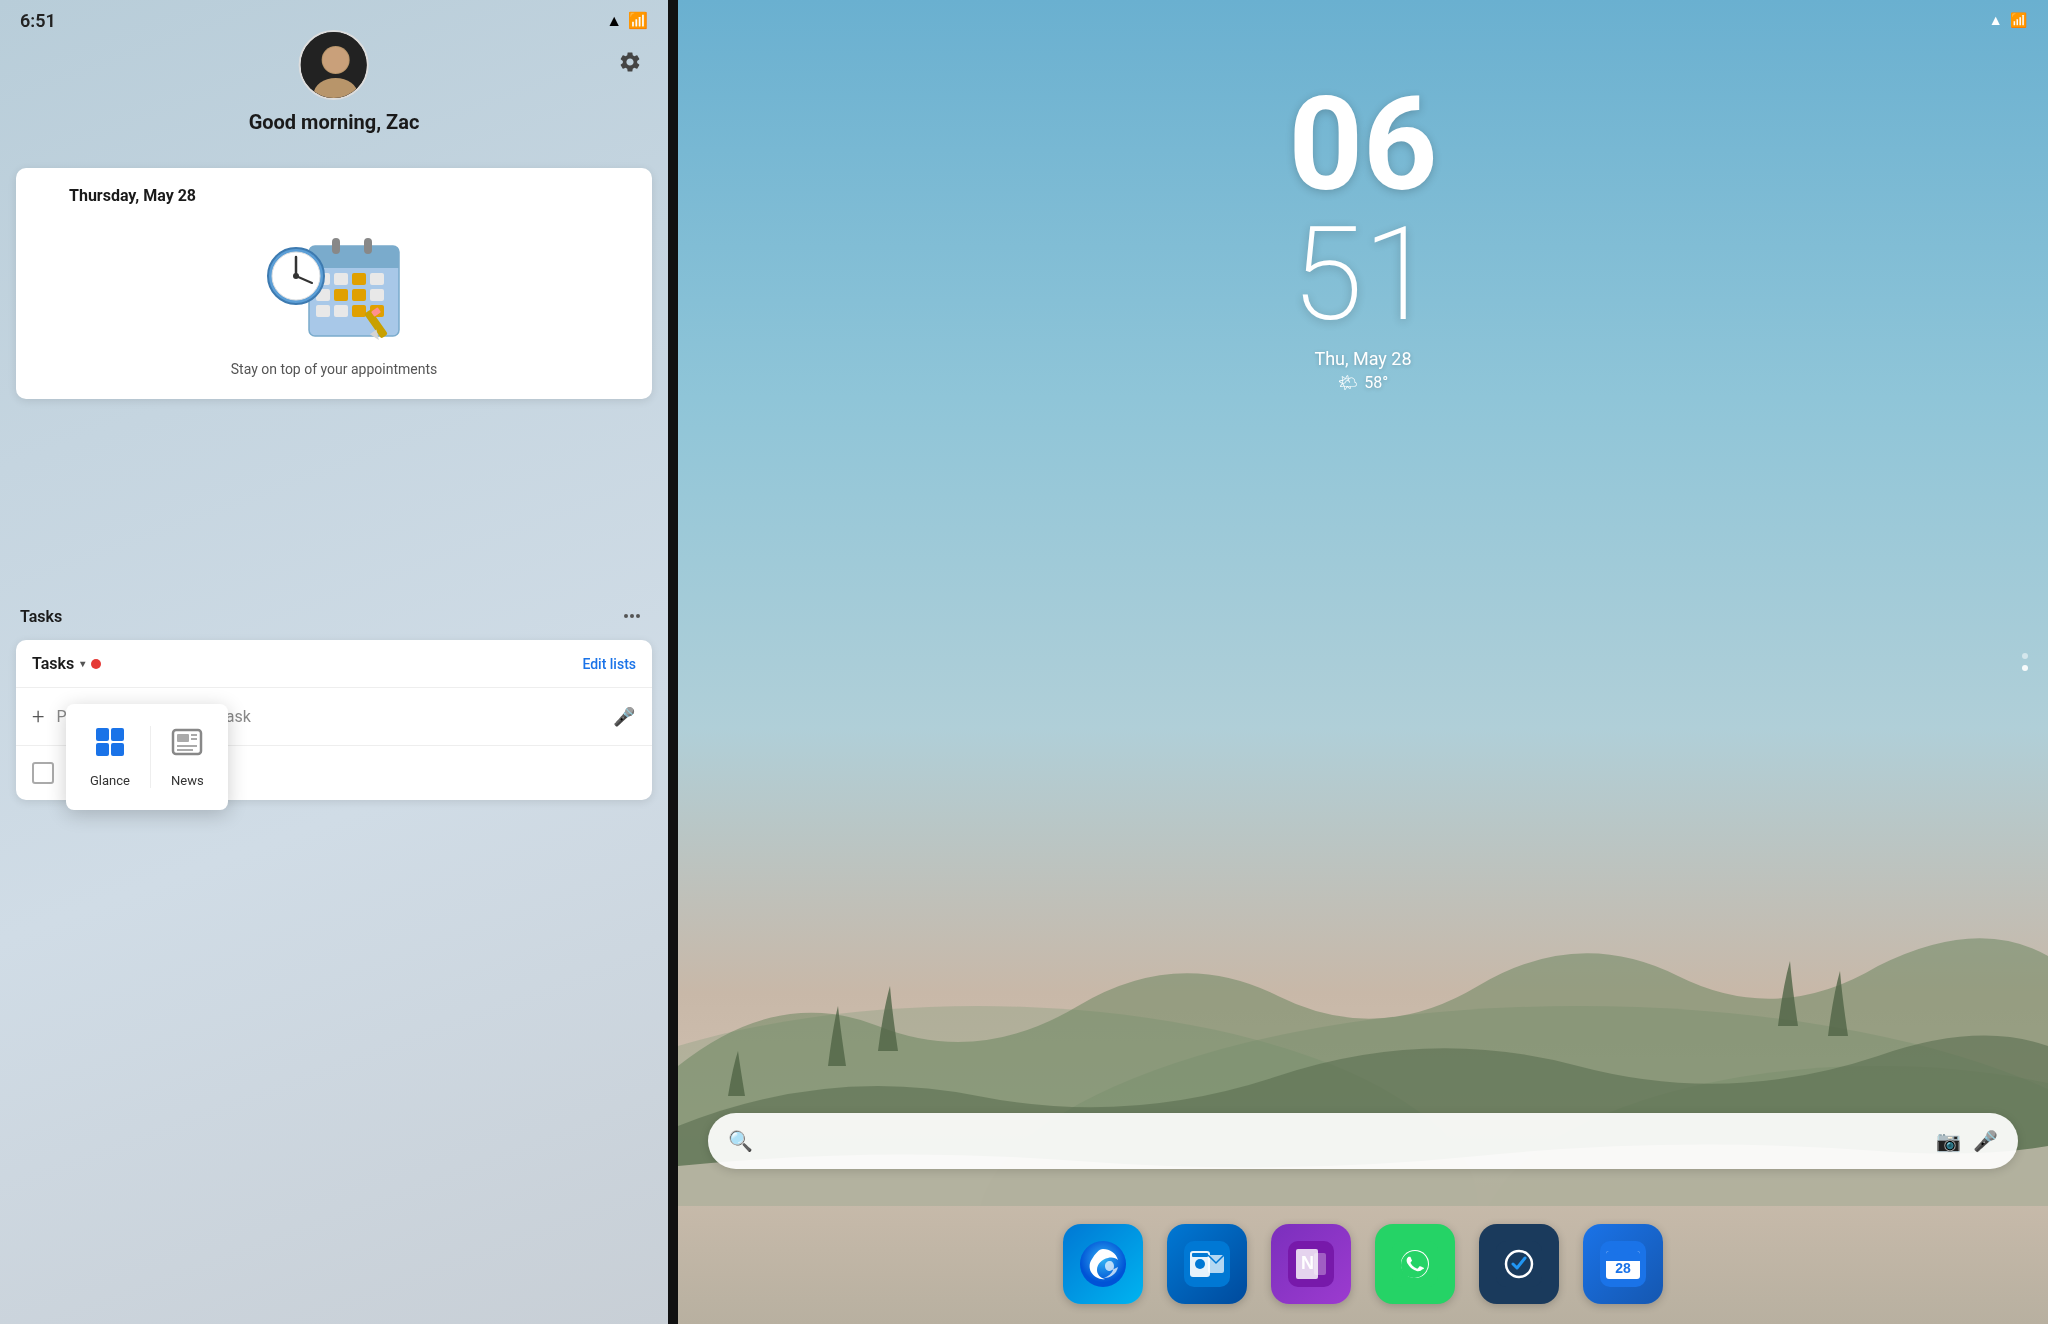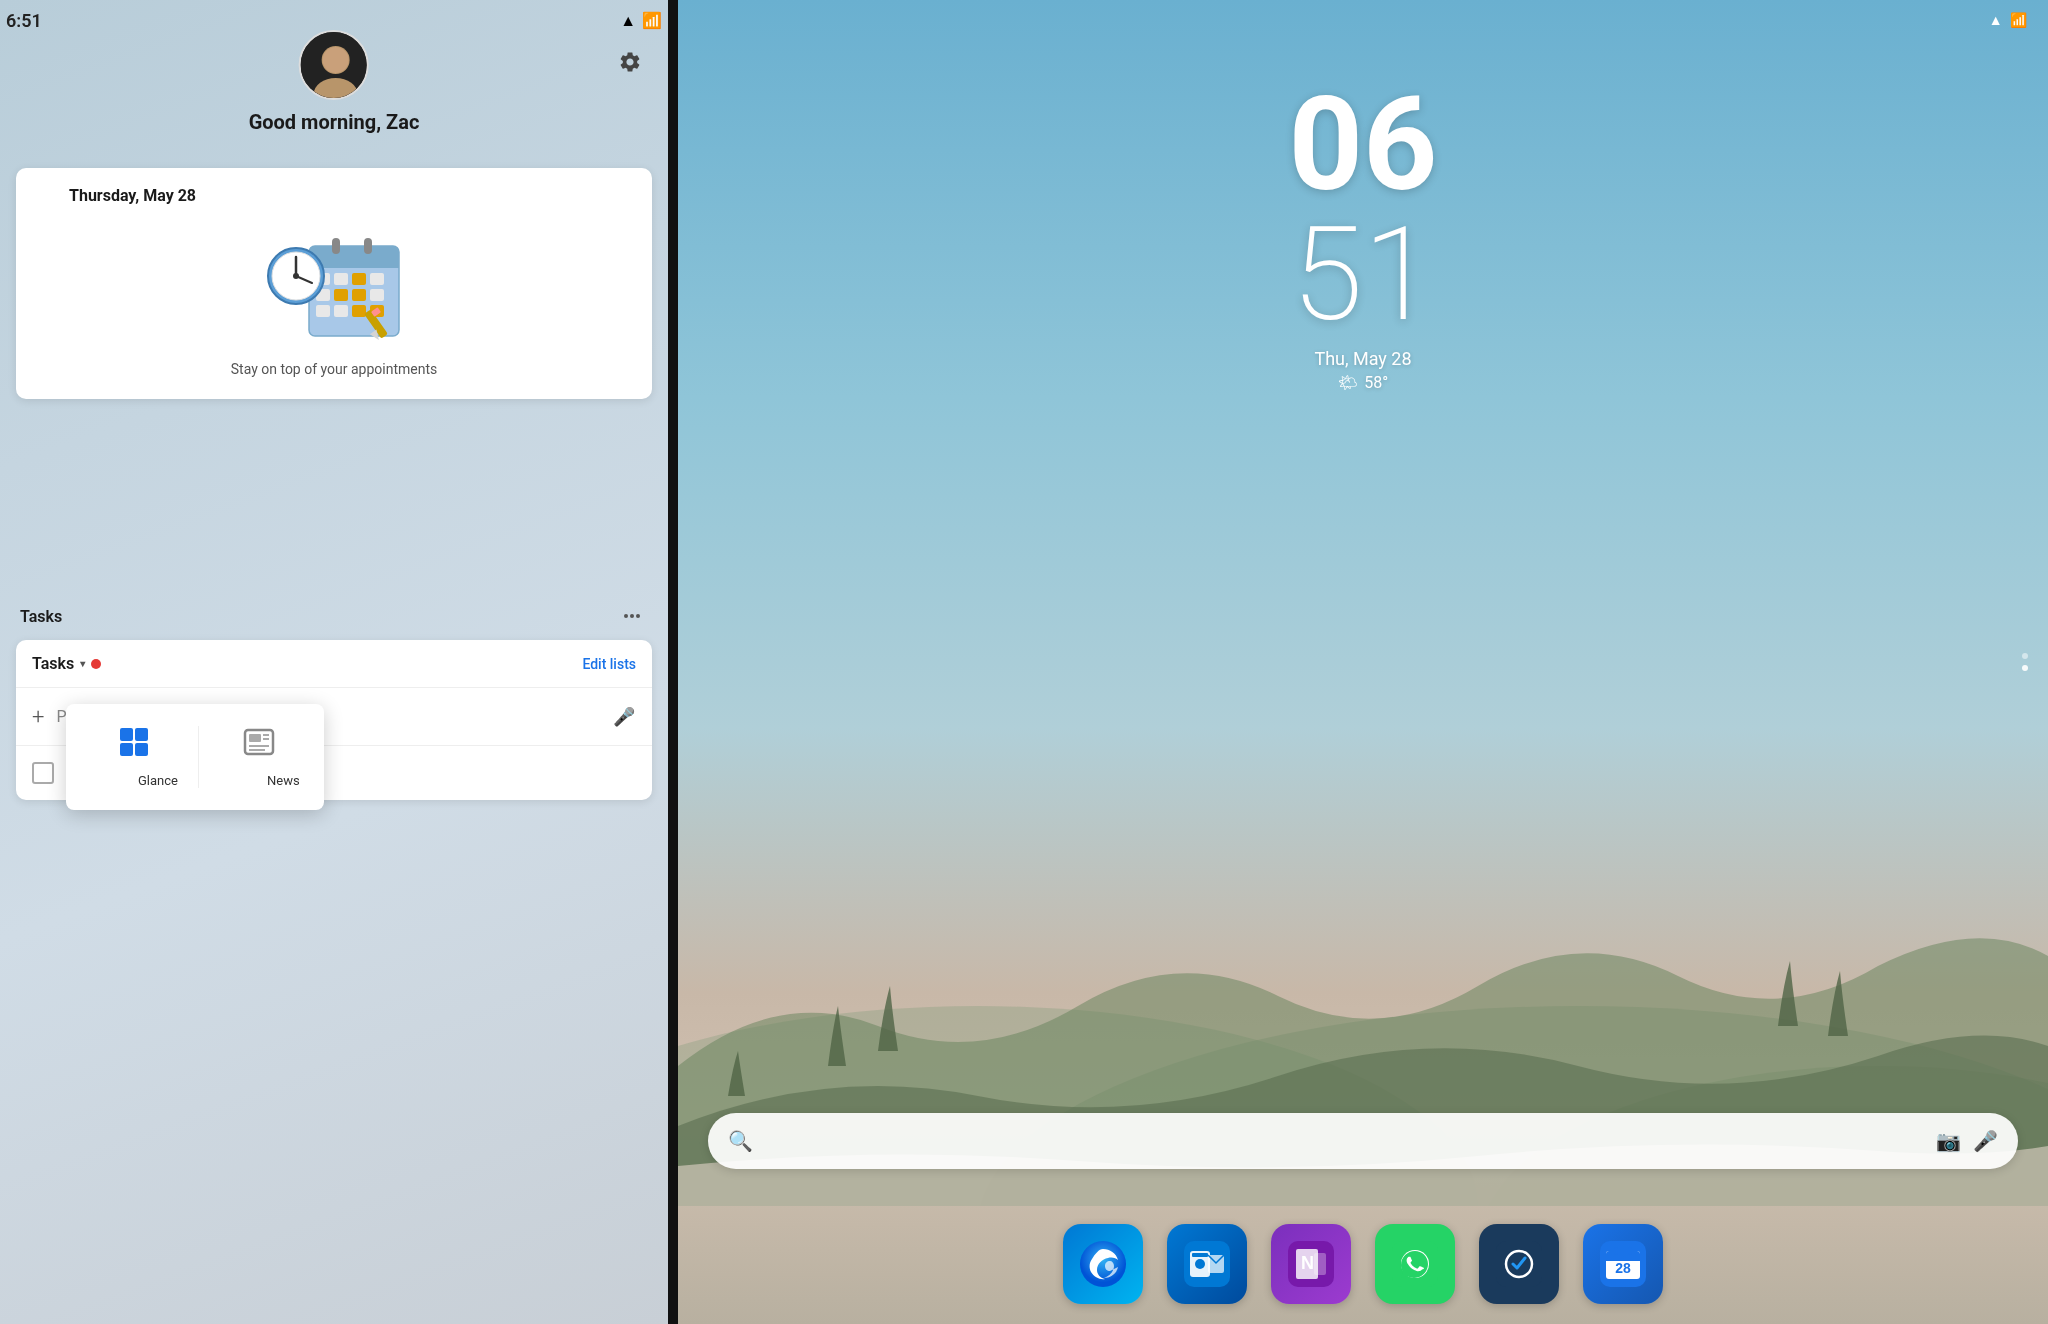--- a/index.html
+++ b/index.html
@@ -23,21 +23,21 @@
 
     
     .status-bar {
       position: absolute;
       top: 0;
       left: 0;
       right: 0;
       height: 40px;
       display: flex;
       align-items: center;
-      padding: 0 6px;
+      padding: 0 20px;
       z-index: 10;
     }
     .status-time {
       font-size: 18px;
       font-weight: 600;
       color: #222;
     }
     .status-icons {
       margin-left: auto;
       display: flex;
@@ -262,21 +262,20 @@
       padding: 10px 20px;
       gap: 8px;
       cursor: pointer;
     }
     .popup-item-icon {
       font-size: 28px;
     }
     .popup-item-label {
       font-size: 13px;
       color: #333;
-      margin-left: 48px;
     }
     .popup-divider {
       width: 1px;
       background: #eee;
       margin: 10px 0;
     }
 
     
     .center-divider {
       width: 10px;

